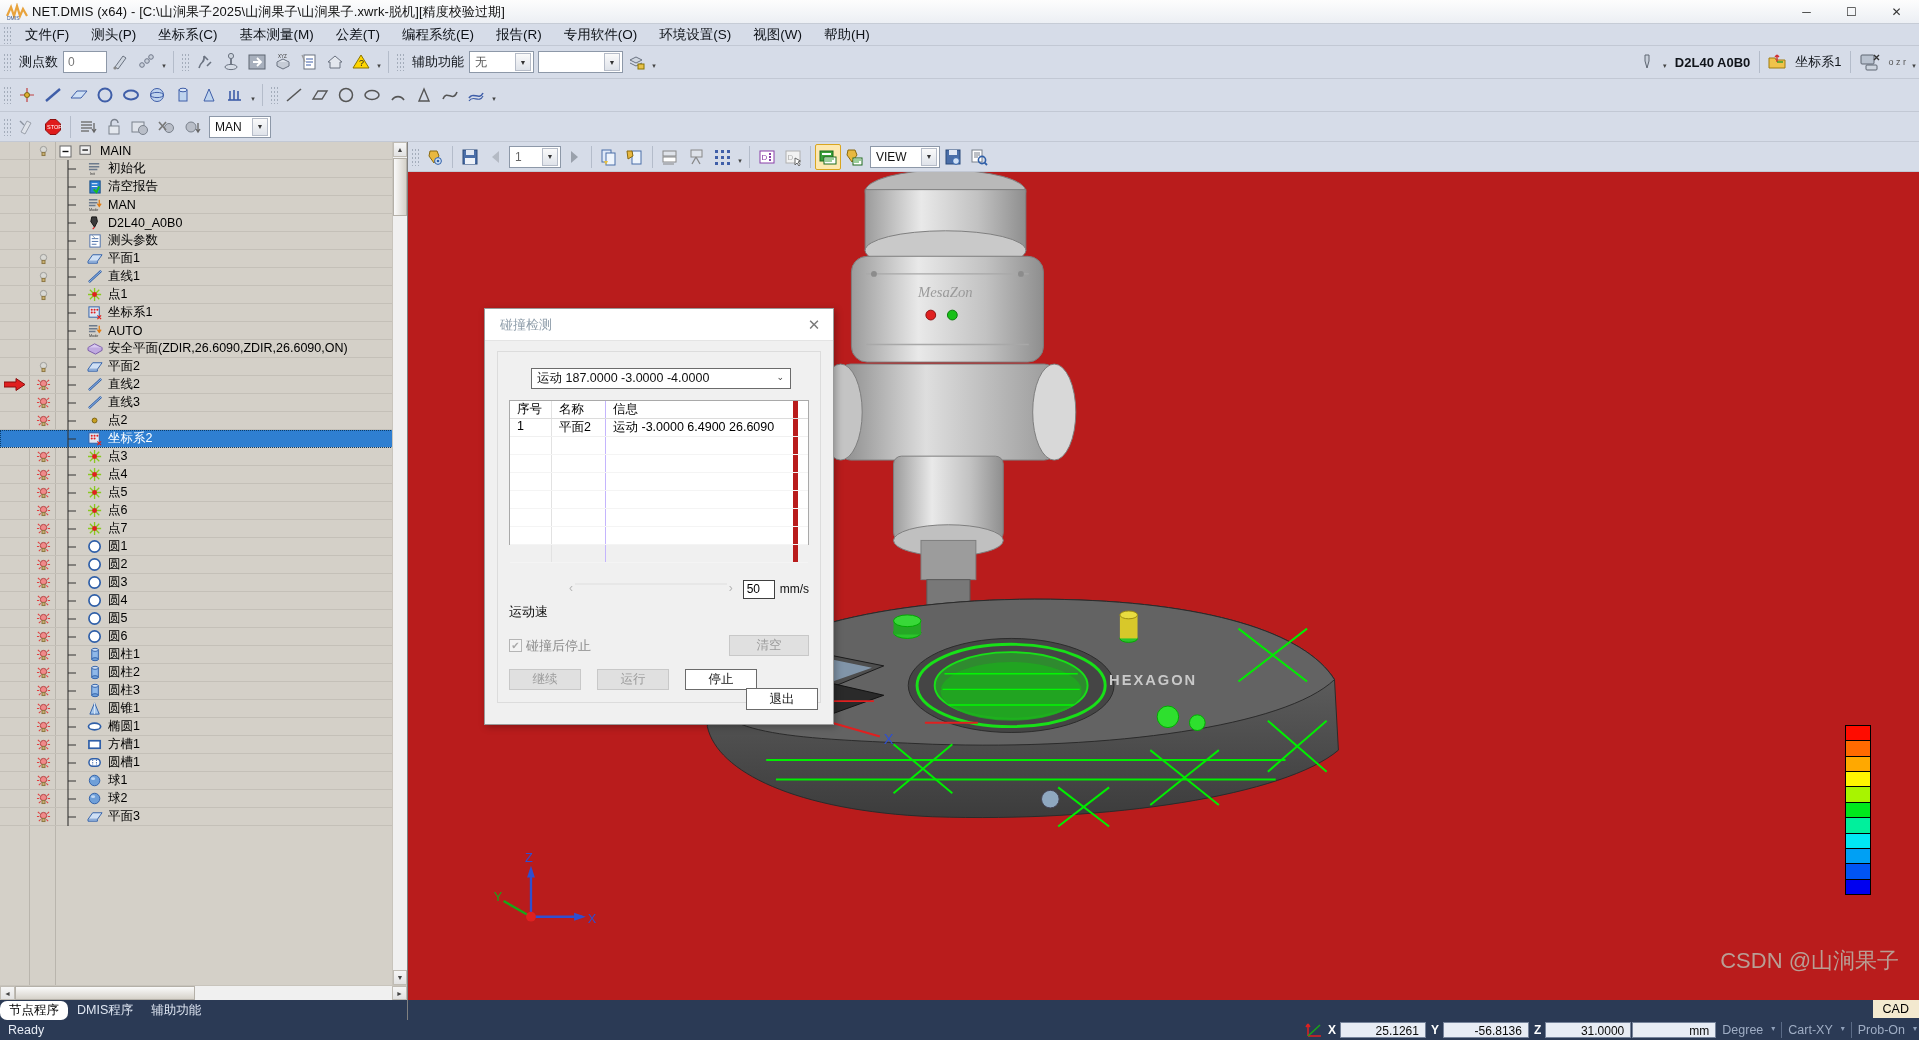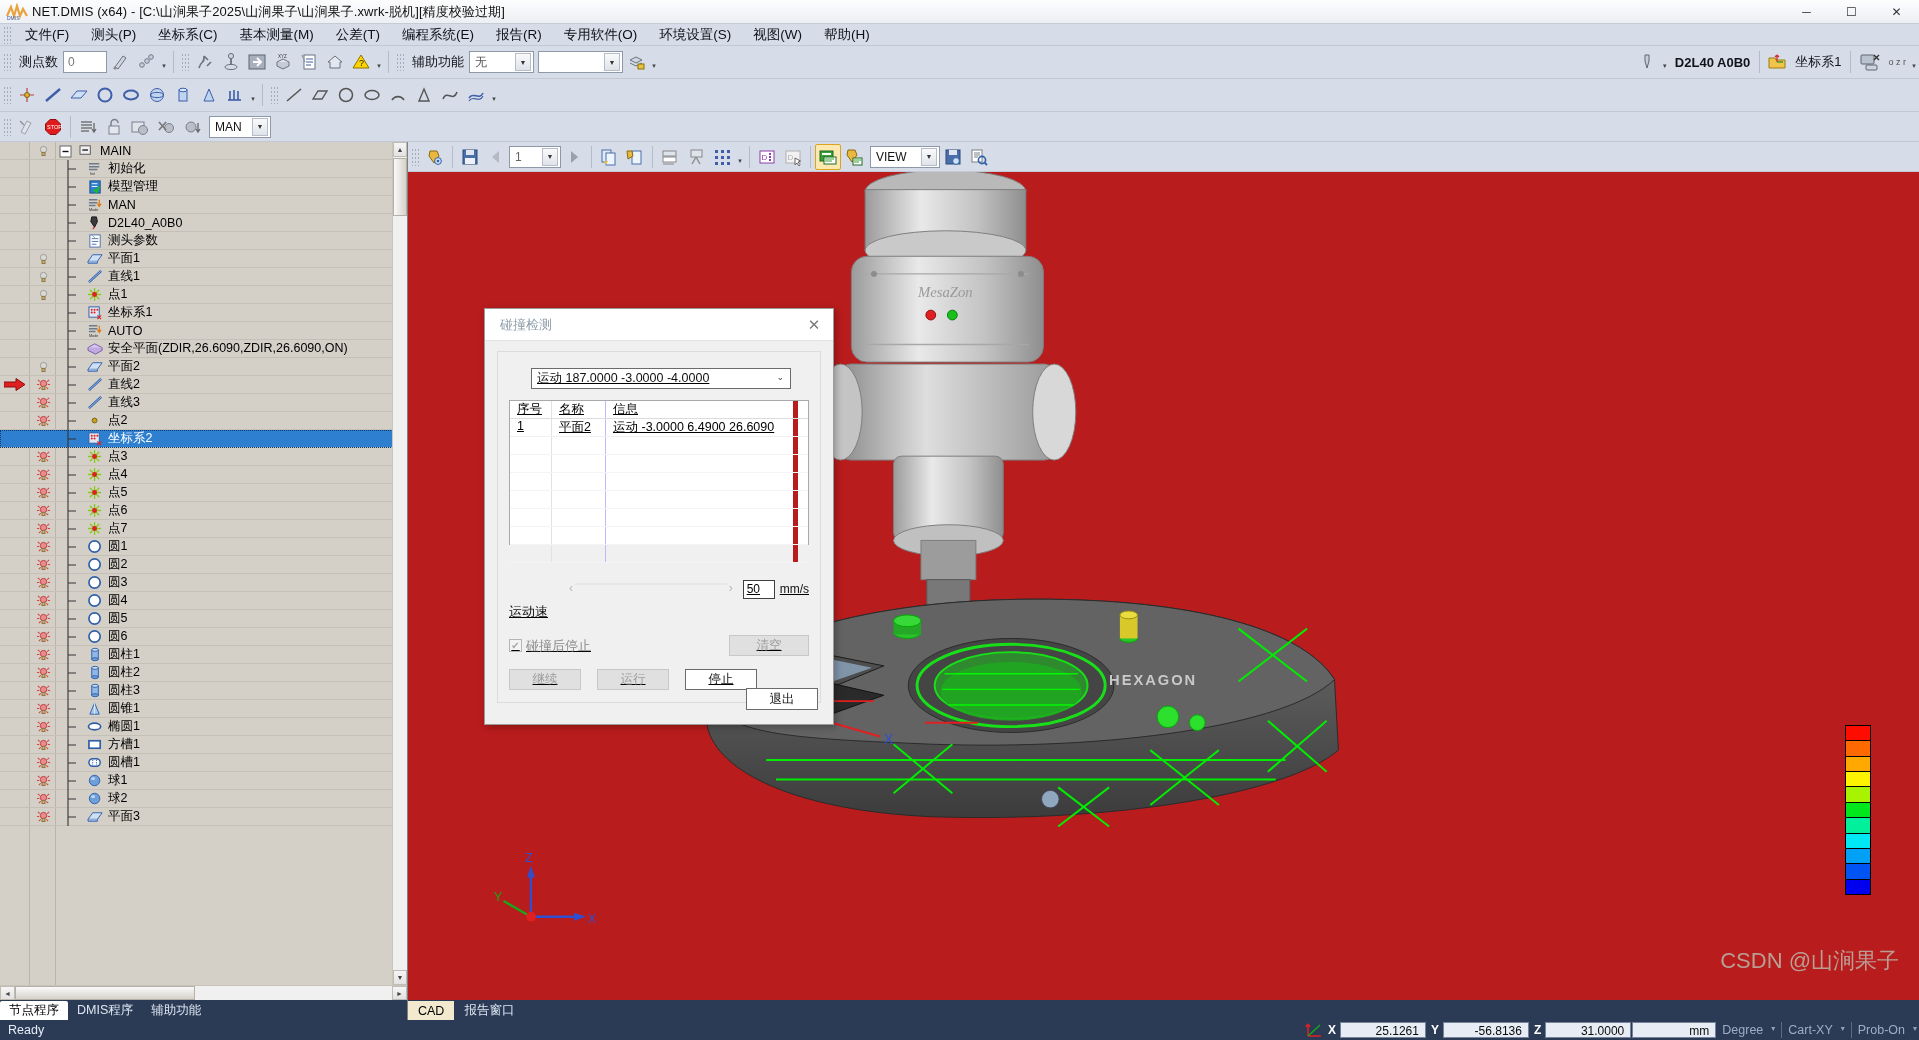--- a/index.html
+++ b/index.html
@@ -80,29 +80,29 @@
   .scrollh { height:15px; background:#f0f0f0; border-top:1px solid #c8c4bc; display:flex; }
   .sh-l,.sh-r { width:15px; background:linear-gradient(#f6f6f6,#e2e2e2);
      border:1px solid #c0bcb4; display:flex; align-items:center; justify-content:center;
      font-size:7px; color:#444; }
   .sh-thumb { width:180px; background:linear-gradient(#fafafa,#d6d2ca); border:1px solid #b4b0a8; }
 
   .lefttabs { height:20px; background:#2b3a55; display:flex; align-items:flex-end; }
   .ltab { padding:2px 9px 2px 9px; font-size:12.5px; color:#dfe6f2; height:19px;
      display:flex; align-items:center; }
   .ltab.active { background:#fff; color:#000; border-top-left-radius:2px;
-     border-top-right-radius:2px; }
+     border-top-right-radius:2px;border-radius:7px; }
 
   
   .rightpane { flex:1; display:flex; flex-direction:column; background:#d4d0c8;
     position:relative; }
   .cadtoolbar { height:30px; background:#d6dce8; display:flex; align-items:center;
      border-bottom:1px solid #c2c8d4; }
   .canvas { flex:1; position:relative; background:#b91c1c; overflow:hidden; }
-  .cadtabs { height:20px; background:#2b3a55; display:flex; align-items:flex-end; }
+  .cadtabs { height:20px; background:#2b3a55; display:flex; align-items:flex-end;flex-direction:column; }
   .ctab { padding:2px 10px; font-size:12.5px; color:#dfe6f2; height:19px;
      display:flex; align-items:center; }
   .ctab.active { background:#f3e9cf; color:#000; }
 
   
   .legend { position:absolute; right:48px; bottom:105px; width:26px;
      border:1px solid #000; display:flex; flex-direction:column; }
   .legend div { flex:1; border-bottom:1px solid #000; }
   .legend div:last-child { border-bottom:none; }
 
@@ -127,21 +127,21 @@
 
   
   .dialog { position:absolute; left:484px; top:308px; width:350px; height:417px;
      background:#f0f0f0; border:1px solid #9a9a9a; box-shadow:2px 2px 7px rgba(0,0,0,.28);
      z-index:50; }
   .dlg-title { height:32px; background:#fff; display:flex; align-items:center;
      position:relative; border-bottom:1px solid #e4e4e4; }
   .dlg-title span.t { font-size:13px; color:#8d9ca9; padding-left:15px; }
   .dlg-x { position:absolute; right:0; top:0; width:38px; height:31px; display:flex;
      align-items:center; justify-content:center; color:#7a7a7a; font-size:15px; }
-  .dlg-body { padding:10px 12px 0 12px;text-decoration:underline; }
+  .dlg-body { padding:10px 12px 0 12px; }
   .groupbox { border:1px solid #dcdcdc; padding:12px 11px 12px 11px; }
   .dsel { margin:4px 0 0 22px; width:260px; height:21px; border:1px solid #6b6b6b;
      background:#fff; display:flex; align-items:center; font-size:12.5px; color:#111;
      padding-left:5px; position:relative; }
   .dsel .ar { position:absolute; right:6px; top:3px; font-size:9px; color:#444; }
   .dtable { margin-top:11px; border:1px solid #a9a9a9; background:#fff; height:145px;
      position:relative; }
   .dth { display:flex; height:18px; font-size:12.5px; border-bottom:1px solid #dcdcdc; }
   .dth div, .dtd div { padding-left:7px; }
   .c1 { width:42px; border-right:1px solid #e2e2e2; }
@@ -515,21 +515,21 @@
             <div class="t-branch" style="margin-left: 10px;"><svg width="18" height="18" viewBox="0 0 18 18">
                 <path d="M2 0 L2 18 M2 9 L10 9" stroke="#333" stroke-width="1.1"></path>
               </svg></div>
             <div class="t-icon">
               <svg width="17" height="15" viewBox="0 0 18 16">
                 <rect x="3" y="2" width="11" height="13" fill="#2f7fd1" stroke="#1a4f86"></rect>
                 <path d="M5 5 H11 M5 8 H11" stroke="#fff"></path>
                 <path d="M7 11 L10 14 L13 8" stroke="#18c018" stroke-width="2" fill="none"></path>
               </svg>
             </div>
-            <div class="t-label">模型管理</div>
+            <div class="t-label">清空报告</div>
           </div>
           <div class="trow">
             <div class="t-mark"></div>
             <div class="t-bulb"></div>
             <div class="t-branch" style="margin-left: 10px;"><svg width="18" height="18" viewBox="0 0 18 18">
                 <path d="M2 0 L2 18 M2 9 L10 9" stroke="#333" stroke-width="1.1"></path>
               </svg></div>
             <div class="t-icon">
               <svg width="17" height="15" viewBox="0 0 18 16">
                 <path d="M2 3 H11 M2 6 H11 M2 9 H9" stroke="#6c7a8c" stroke-width="1.6"></path>

